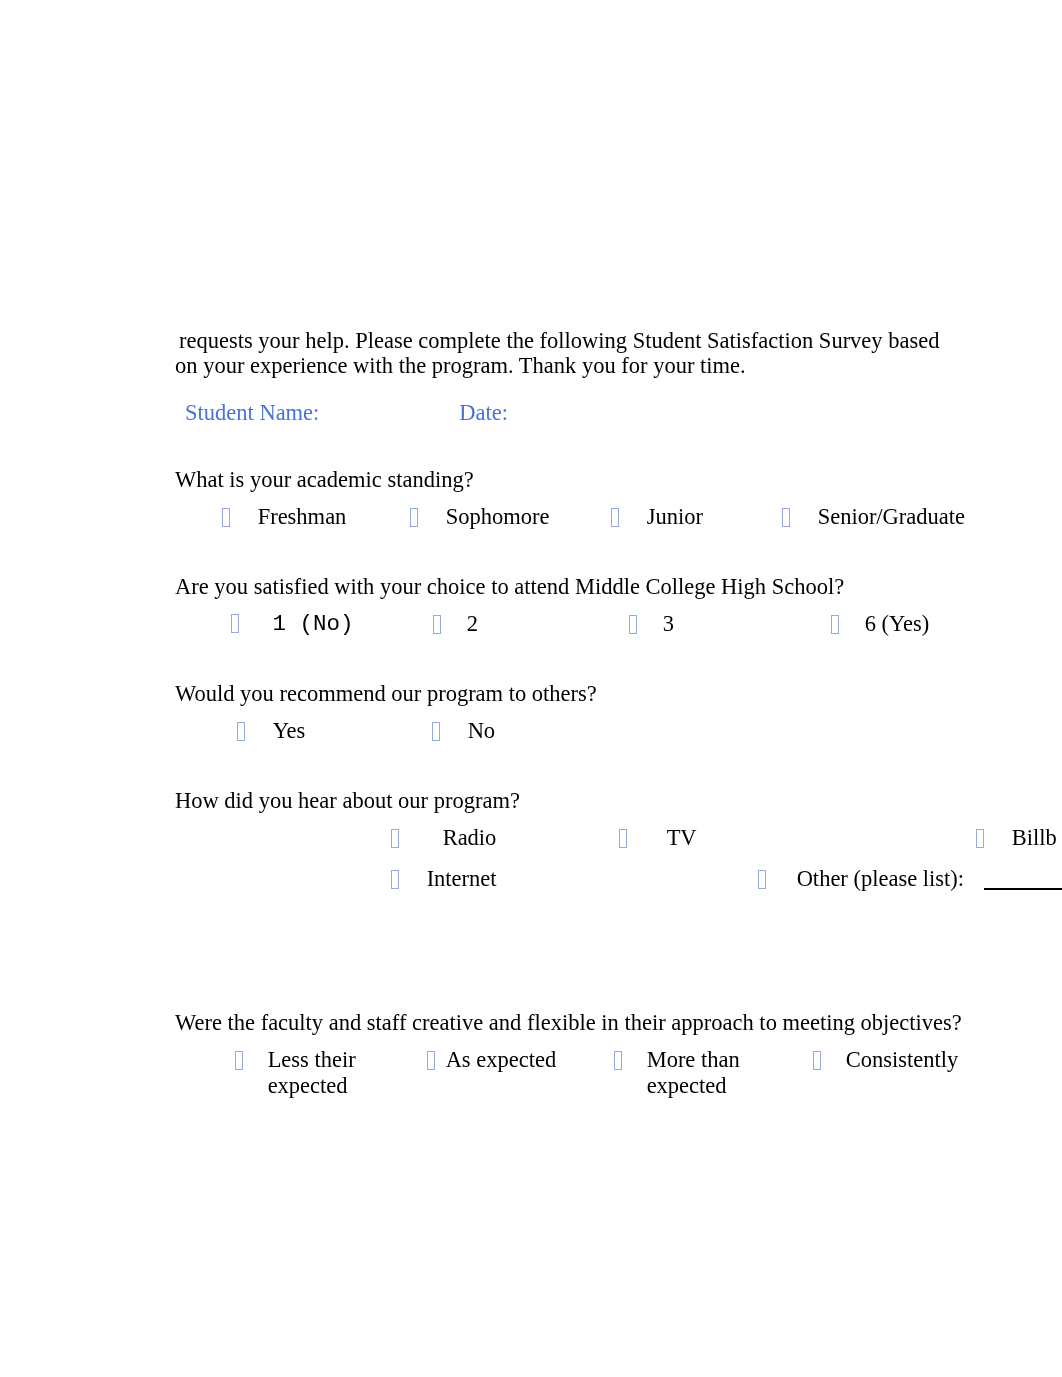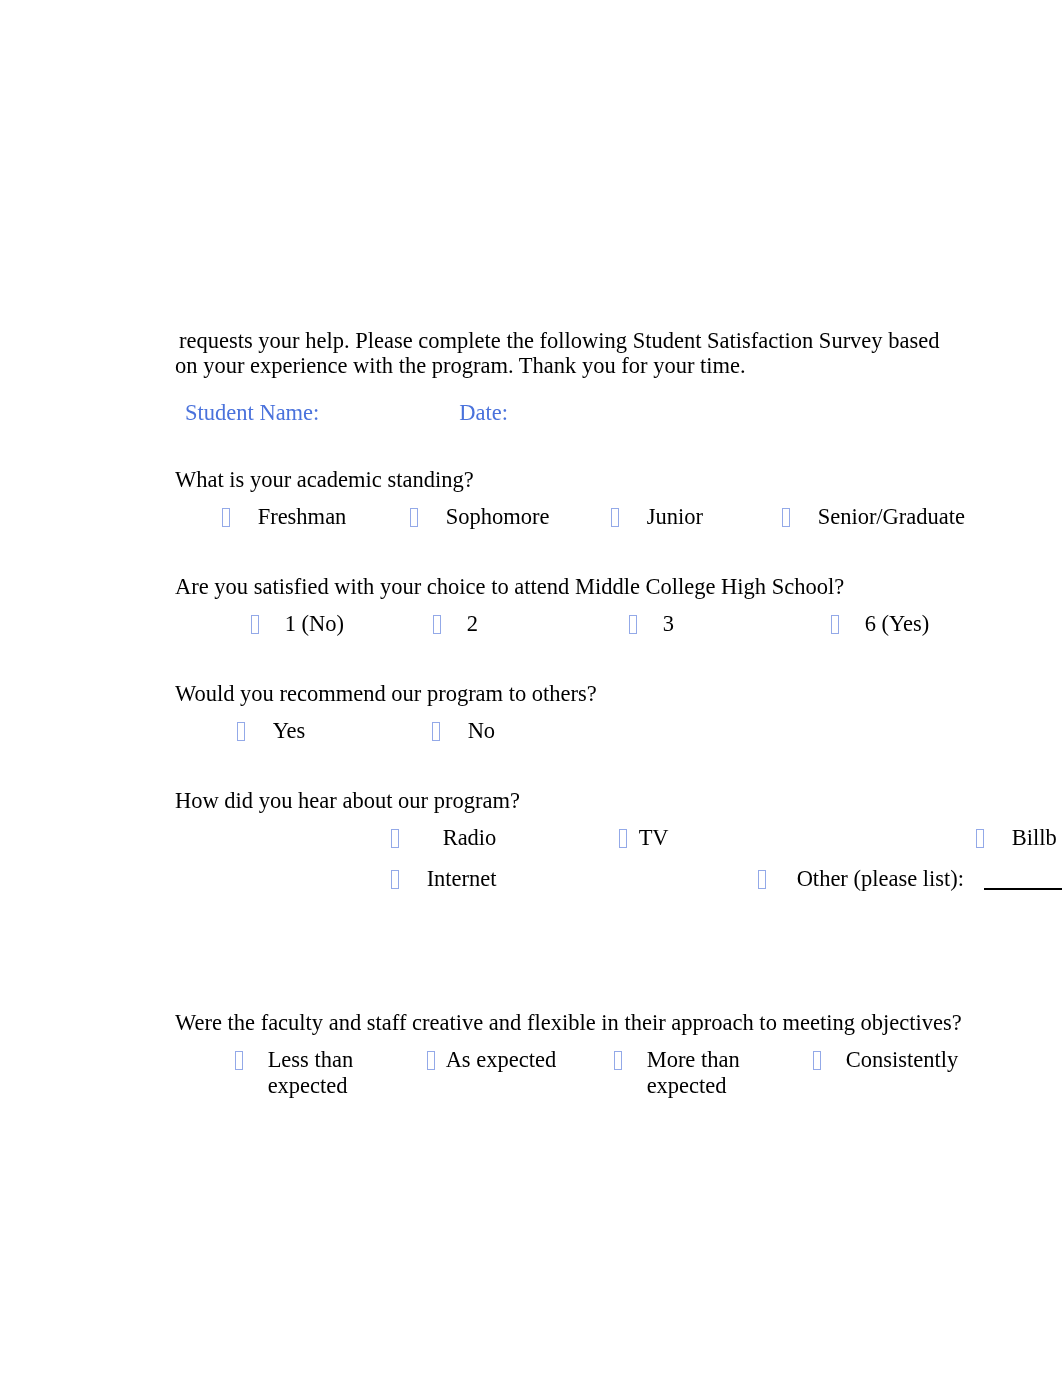--- a/index.html
+++ b/index.html
@@ -133,21 +133,21 @@
         <span class="opt" style="left:607px;">
           <span class="cbox"></span>
           <span class="opt-label" style="margin-left:22px;">Senior/Graduate</span>
         </span>
       </div>
     </div>
 
     <div class="q-block" style="margin-top:36px;">
       <div class="question">Are you satisfied with your choice to attend Middle College High School?</div>
       <div class="options" style="margin-top:11px;">
-        <span class="opt" style="left:76px;">
+        <span class="opt" style="left:56px;font-family:Liberation Mono, monospace;">
           <span class="cbox"></span>
           <span class="opt-label" style="margin-left:20px;">1 (No)</span>
         </span>
         <span class="opt" style="left:258px;">
           <span class="cbox"></span>
           <span class="opt-label" style="margin-left:20px;">2</span>
         </span>
         <span class="opt" style="left:454px;">
           <span class="cbox"></span>
           <span class="opt-label" style="margin-left:20px;">3</span>
@@ -175,21 +175,21 @@
 
     <div class="q-block" style="margin-top:36px;">
       <div class="question">How did you hear about our program?</div>
       <div class="options" style="margin-top:11px;">
         <span class="opt" style="left:216px;">
           <span class="cbox"></span>
           <span class="opt-label" style="margin-left:38px;">Radio</span>
         </span>
         <span class="opt" style="left:444px;">
           <span class="cbox"></span>
-          <span class="opt-label" style="margin-left:6px;">TV</span>
+          <span class="opt-label" style="margin-left:34px;">TV</span>
         </span>
         <span class="opt" style="left:801px;text-align:right;">
           <span class="cbox"></span>
           <span class="opt-label" style="margin-left:22px;">Billb</span>
         </span>
       </div>
       <div class="options" style="margin-top:7px;">
         <span class="opt" style="left:216px;">
           <span class="cbox"></span>
           <span class="opt-label" style="margin-left:22px;">Internet</span>
@@ -200,21 +200,21 @@
           <span class="blank-line" style="width:120px;margin-left:14px;"></span>
         </span>
       </div>
     </div>
 
     <div class="q-block" style="margin-top:110px;">
       <div class="question">Were the faculty and staff creative and flexible in their approach to meeting objectives?</div>
       <div class="options two-line" style="margin-top:11px;">
         <span class="opt stacked" style="left:60px;">
           <span class="cbox"></span>
-          <span class="opt-label" style="margin-left:19px;width:112px;">Less than expected</span>
+          <span class="opt-label" style="margin-left:19px;width:112px;">Less their expected</span>
         </span>
         <span class="opt stacked" style="left:252px;">
           <span class="cbox"></span>
           <span class="opt-label" style="margin-left:5px;width:112px;">As expected</span>
         </span>
         <span class="opt stacked" style="left:439px;">
           <span class="cbox"></span>
           <span class="opt-label" style="margin-left:19px;width:112px;">More than expected</span>
         </span>
         <span class="opt stacked" style="left:638px;">

